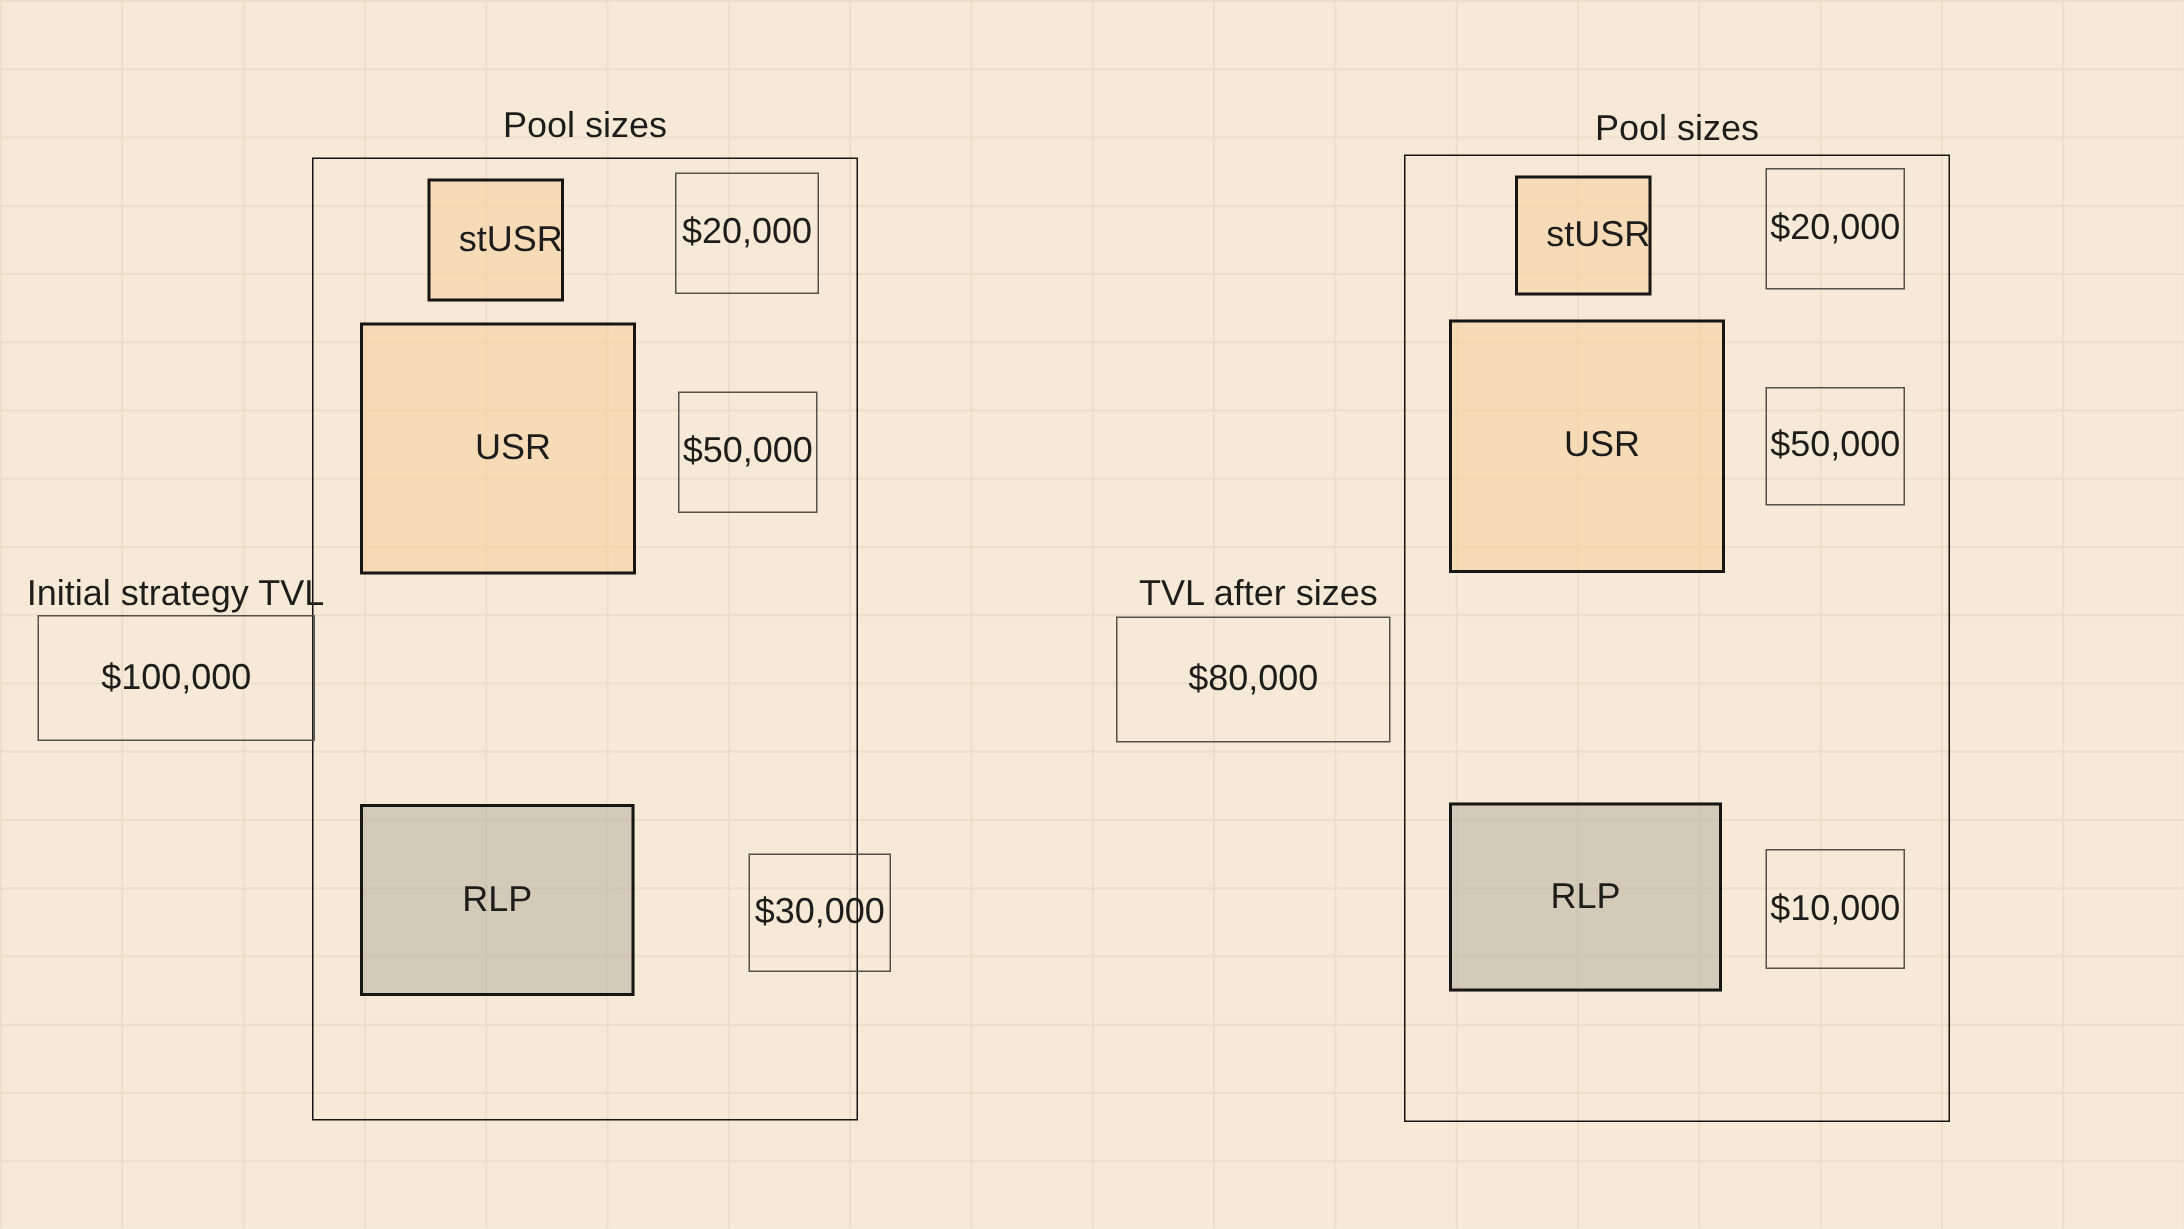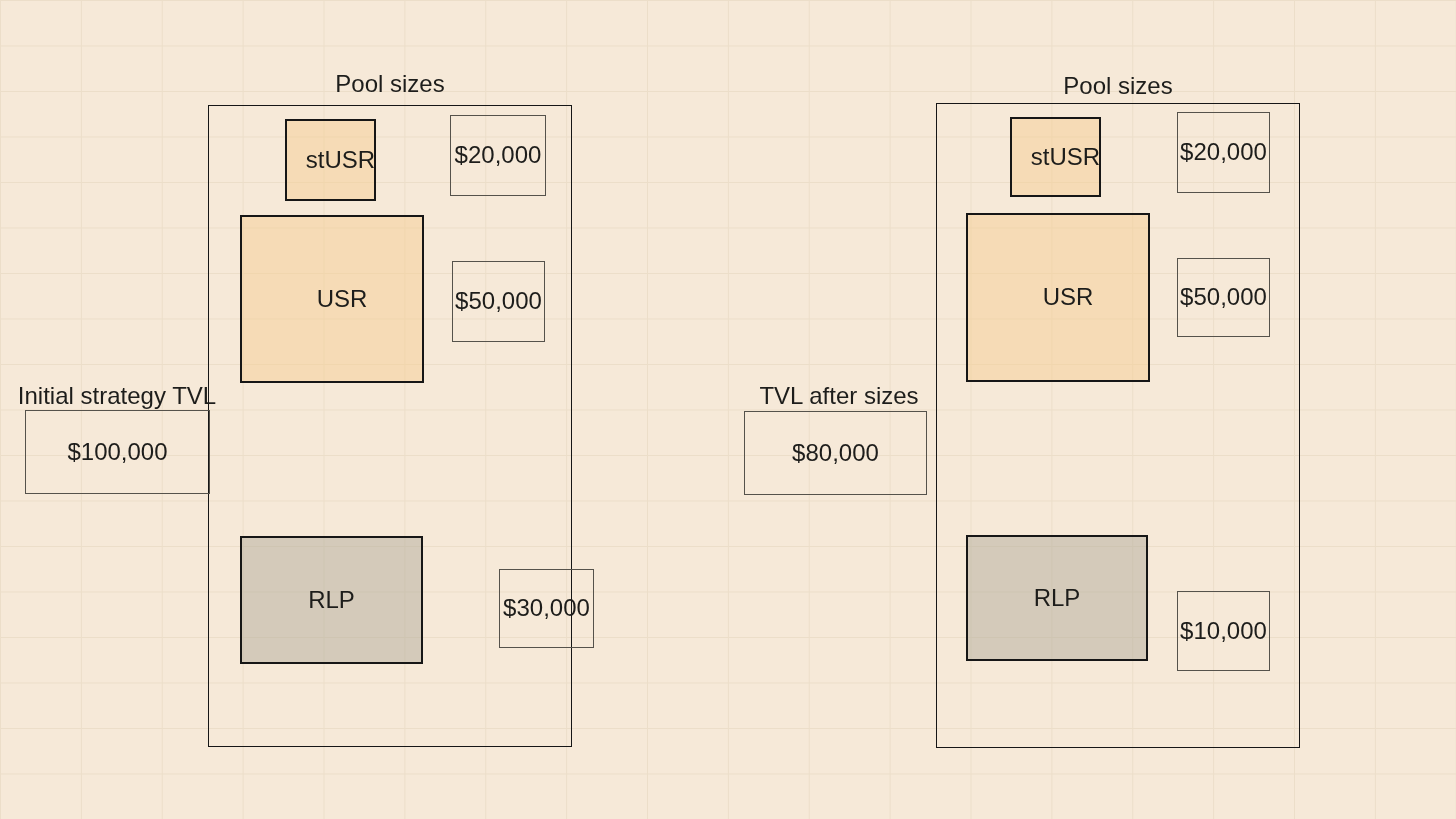--- a/index.html
+++ b/index.html
@@ -86,18 +86,18 @@
   <div class="abs val center txt" style="left:1177px;top:112px;width:93px;height:81px;">$20,000</div>
 
   <div class="abs pool peach center" style="left:966px;top:213px;width:184px;height:169px;">
     <span class="txt">USR</span>
   </div>
   <div class="abs val center txt" style="left:1177px;top:258px;width:93px;height:79px;">$50,000</div>
 
   <div class="abs pool gray center" style="left:966px;top:535px;width:182px;height:126px;">
     <span class="txt">RLP</span>
   </div>
-  <div class="abs val center txt" style="left:1177px;top:566px;width:93px;height:80px;margin-top:25px;">$10,000</div>
+  <div class="abs val center txt" style="left:1177px;top:566px;width:93px;height:80px;">$10,000</div>
 
   <div class="abs txt label" style="left:729px;top:382px;width:220px;">TVL after sizes</div>
   <div class="abs tvl-box center txt" style="left:744px;top:411px;width:183px;height:84px;">$80,000</div>
 
 </div>
 
 </body></html>

